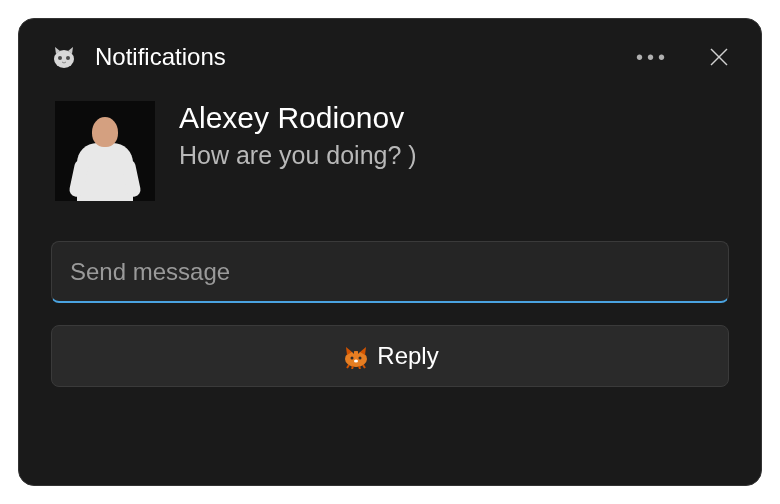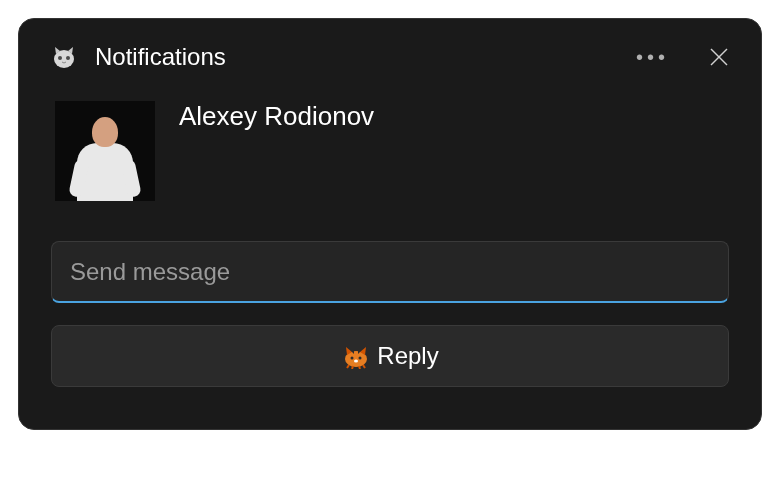--- a/index.html
+++ b/index.html
@@ -11,21 +11,21 @@
       width: 780px;
       height: 504px;
       background: #ffffff;
       font-family: 'Segoe UI', Tahoma, sans-serif;
       display: flex;
       align-items: flex-start;
       justify-content: flex-start;
     }
     .notification-card {
       width: 744px;
-      height: 412px;
+      height: 468px;
       margin: 18px;
       background: #1a1a1a;
       border-radius: 16px;
       border: 1px solid #333;
       padding: 0;
       display: flex;
       flex-direction: column;
     }
     .header {
       display: flex;
@@ -135,21 +135,21 @@
       border-radius: 8px;
       transform: rotate(-12deg);
     }
     .text-content {
       display: flex;
       flex-direction: column;
       gap: 6px;
     }
     .sender-name {
       color: #ffffff;
-      font-size: 26px;
+      font-size: 30px;
       font-weight: 400;
     }
     .message-body {
       color: #b8b8b8;
       font-size: 25px;
       font-weight: 400;
     }
     .source {
       color: #b8b8b8;
       font-size: 20px;
@@ -231,20 +231,21 @@
     <div class="avatar">
       <div class="avatar-figure">
         <div class="avatar-body"></div>
         <div class="avatar-arm-left"></div>
         <div class="avatar-arm-right"></div>
         <div class="avatar-head"></div>
       </div>
     </div>
     <div class="text-content">
       <div class="sender-name">Alexey Rodionov</div>
+      <div class="message-body">How are you doing? )</div>
     </div>
   </div>
 
   <div class="input-wrapper">
     <input type="text" class="message-input" placeholder="Send message" style="">
   </div>
 
   <div class="button-wrapper">
     <button class="reply-button">
       <span class="cat-icon">

